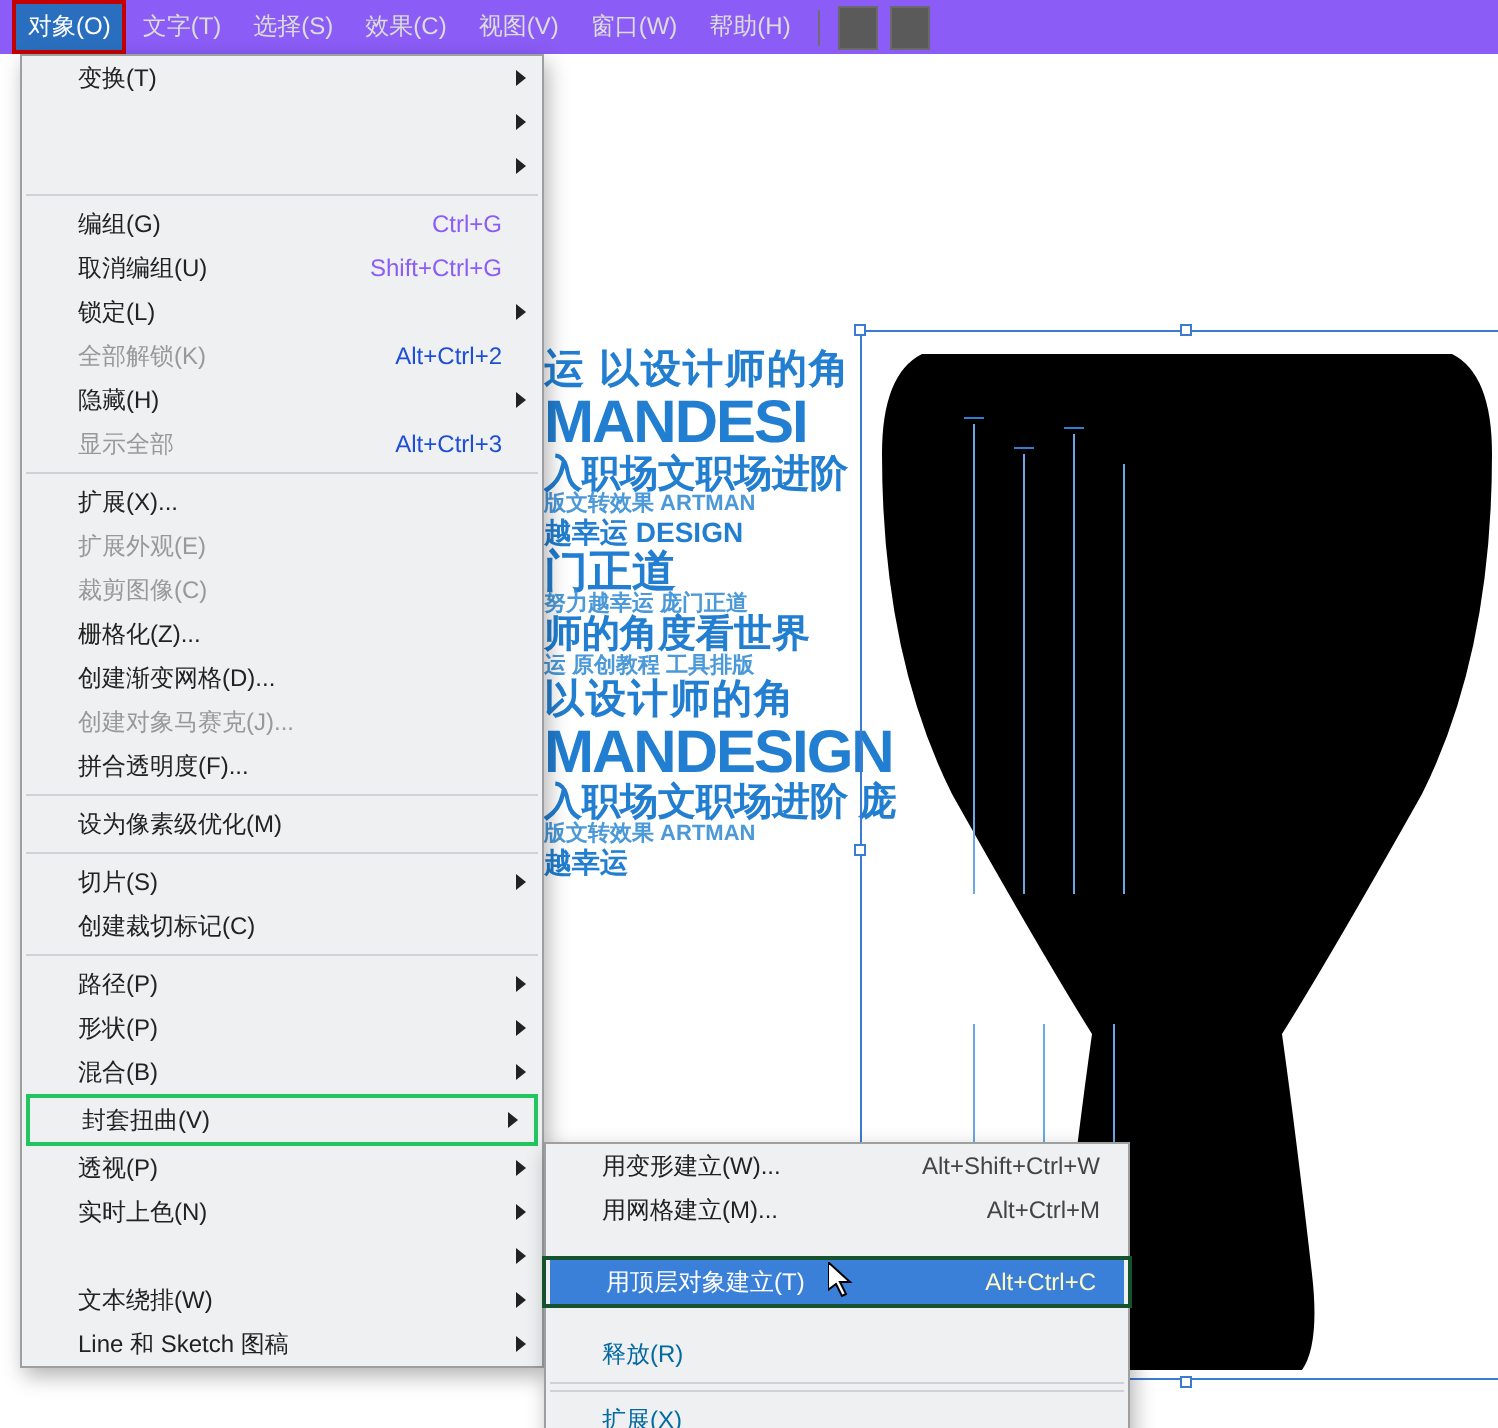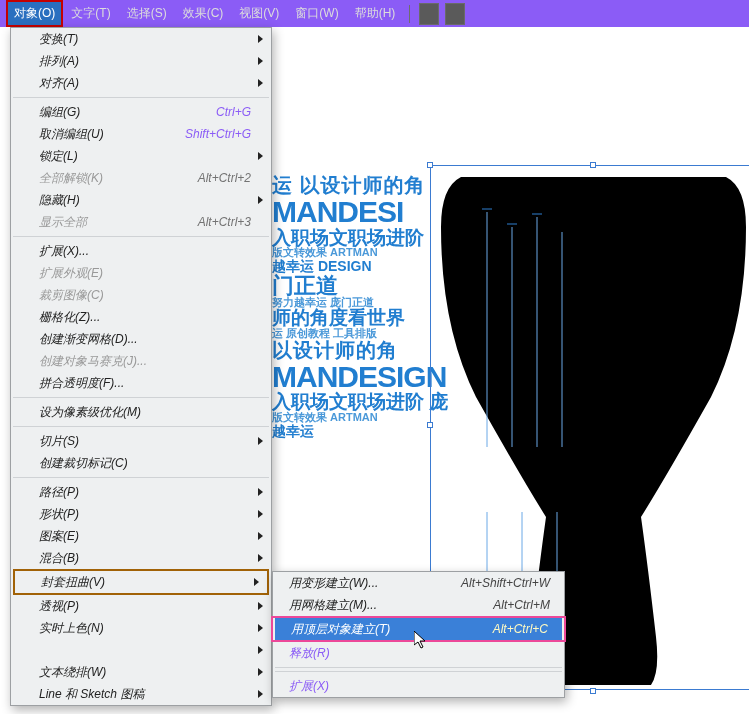--- a/index.html
+++ b/index.html
@@ -18,61 +18,61 @@
   .menubar .sep { width: 1px; height: 18px; background: #6e6e6e; margin: 0 6px; }
   .menubar .btnico {
     width: 20px; height: 22px; margin: 0 3px; background: #5a5a5a;
     border: 1px solid #6a6a6a;
   }
 
   .dropdown {
     position: absolute; top: 27px; left: 10px; width: 262px;
     background: #eef0f1; border: 1px solid #9da0a3;
     box-shadow: 2px 4px 10px rgba(0,0,0,.3);
-    font-size: 12px; color: #222; font-style: italic;
+    font-size: 12px; color: #222;
   }
   .dropdown .row {
     display: flex; align-items: center; height: 22px;
     padding: 0 20px 0 28px; position: relative; cursor: default;
   }
   .dropdown .row.disabled { color: #999; }
   .dropdown .row .lbl { flex: 1; }
   .dropdown .row .sc  { color: #8b5cf6; }
-  .dropdown .row.disabled .sc  { color: #737373; }
+  .dropdown .row.disabled .sc  { color: #1d4ed8; }
   .dropdown .row .arrow {
     position: absolute; right: 8px; top: 7px;
     width: 0; height: 0; border-top: 4px solid transparent;
     border-bottom: 4px solid transparent; border-left: 5px solid #222;
   }
   .dropdown .hr { height: 1px; background: #cfd2d5; margin: 3px 2px; }
 
   .dropdown .hlbox {
-    border: 2px solid #a16207; margin: 0 2px;
+    border: 2px solid #22c55e; margin: 0 2px;
   }
   .dropdown .hlbox .row { padding-left: 26px; }
 
   .submenu {
     position: absolute; top: 571px; left: 272px; width: 293px;
     background: #eef0f1; border: 1px solid #9da0a3;
     box-shadow: 2px 4px 10px rgba(0,0,0,.3);
     font-size: 12px; color: #222;
   }
   .submenu .row {
     display: flex; align-items: center; height: 22px;
-    padding: 0 14px 0 16px; cursor: default; font-style: italic;
-  }
-  .submenu .row.disabled { color: #8b5cf6; }
+    padding: 0 14px 0 28px; cursor: default;
+  }
+  .submenu .row.disabled { color: #0369a1; }
   .submenu .row .lbl { flex: 1; }
   .submenu .row .sc  { color: #444; }
   .submenu .hr { height: 1px; background: #cfd2d5; margin: 3px 2px; }
   .submenu .row.sel {
     background: #3a80d8; color: #fff; position: relative;
   }
   .submenu .row.sel .sc { color: #fef9c3; }
-  .submenu .hlwrap { border: 2px solid #ec4899; margin: 0 -2px; }
+  .submenu .hlwrap { border: 2px solid #14532d; margin: 12px -2px; }
   .submenu .hlwrap .row { margin: 0 2px; }
 
   .cursor {
     position: absolute; top: 631px; left: 414px; z-index: 50;
     width: 0; height: 0;
   }
   .cursor svg { display:block; }
 
   .canvas {
     position: absolute; top: 27px; left: 272px; right: 0; bottom: 0;
@@ -188,25 +188,23 @@
     <line class="tick" x1="55" y1="27" x2="65" y2="27"></line>
   </svg>
 </div>
 
 <div class="dropdown" id="dd">
     <div class="row">
       <span class="lbl">变换(T)</span>
       <span class="arrow"></span>
     </div>
     <div class="row">
-      <span class="lbl">排列(A)</span>
-      <span class="arrow"></span>
-    </div>
-    <div class="row">
-      <span class="lbl">对齐(A)</span>
+      <span class="arrow"></span>
+    </div>
+    <div class="row">
       <span class="arrow"></span>
     </div>
     <div class="hr"></div>
     <div class="row">
       <span class="lbl">编组(G)</span>
       <span class="sc">Ctrl+G</span>
     </div>
     <div class="row">
       <span class="lbl">取消编组(U)</span>
       <span class="sc">Shift+Ctrl+G</span>
@@ -261,24 +259,20 @@
     <div class="row">
       <span class="lbl">创建裁切标记(C)</span>
     </div>
     <div class="hr"></div>
     <div class="row">
       <span class="lbl">路径(P)</span>
       <span class="arrow"></span>
     </div>
     <div class="row">
       <span class="lbl">形状(P)</span>
-      <span class="arrow"></span>
-    </div>
-    <div class="row">
-      <span class="lbl">图案(E)</span>
       <span class="arrow"></span>
     </div>
     <div class="row">
       <span class="lbl">混合(B)</span>
       <span class="arrow"></span>
     </div>
     <div class="hlbox">
       <div class="row">
         <span class="lbl">封套扭曲(V)</span>
         <span class="arrow"></span>

